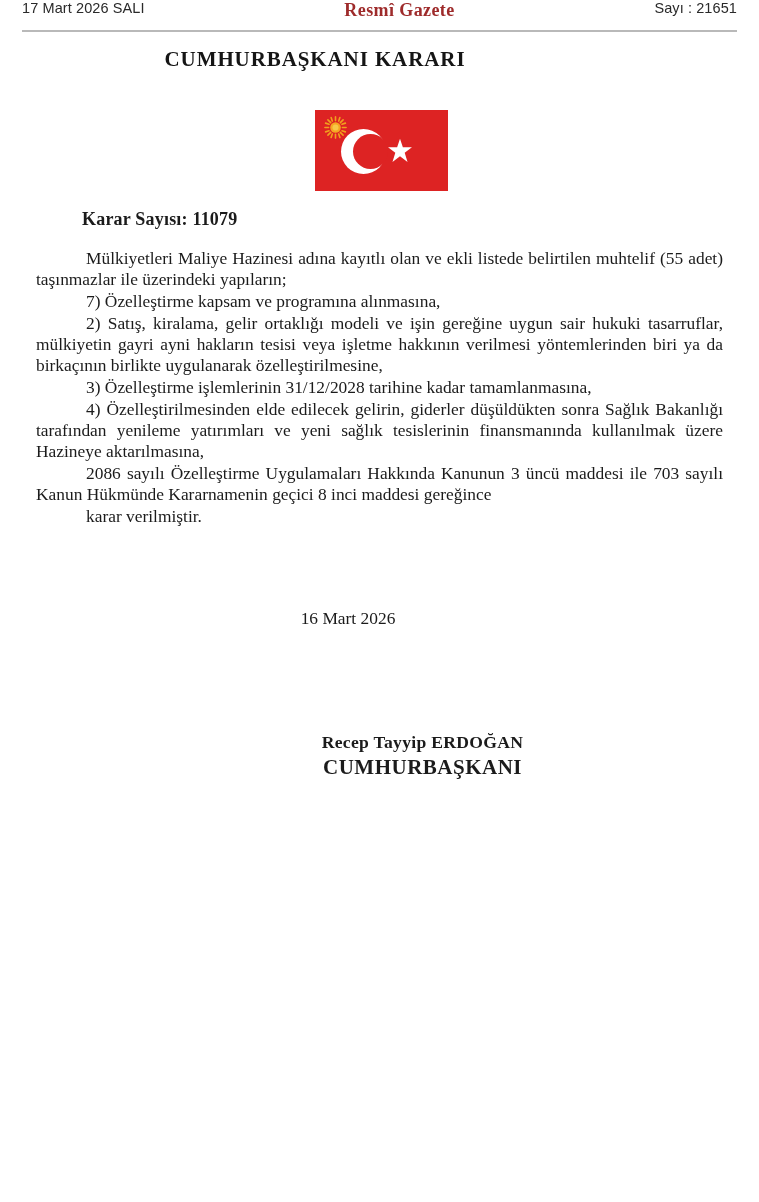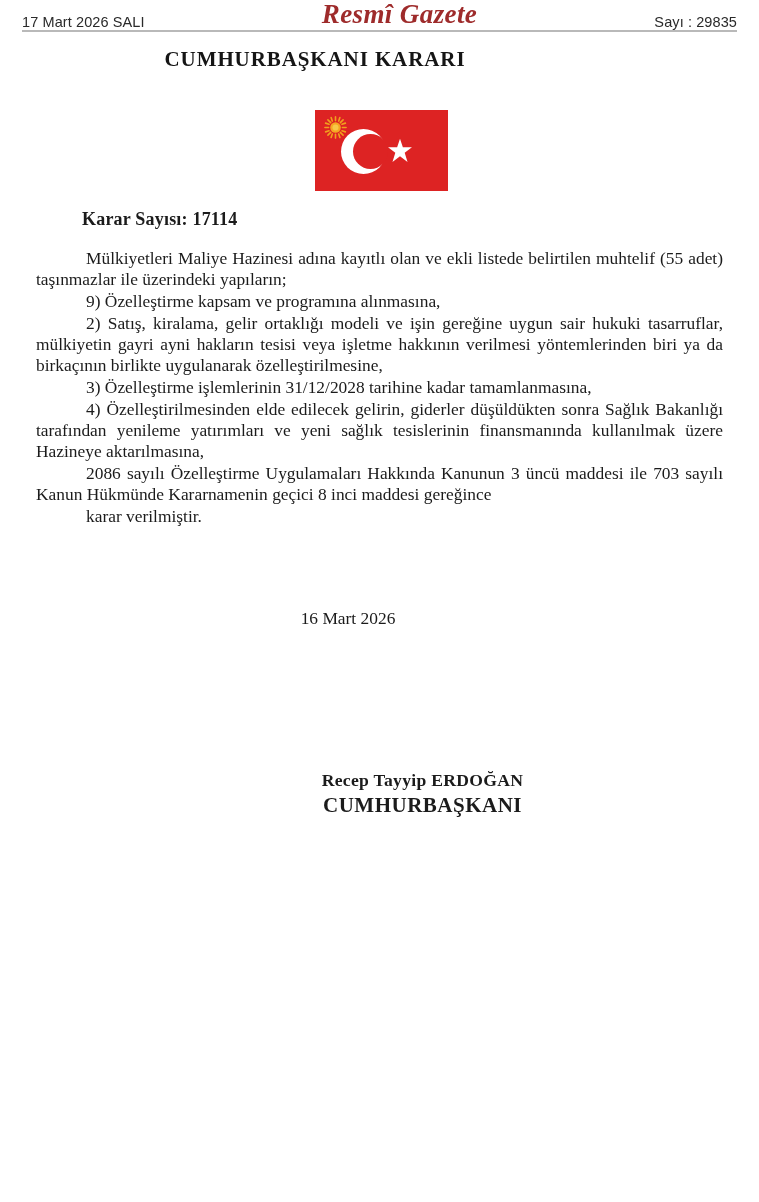--- a/index.html
+++ b/index.html
@@ -22,43 +22,42 @@
   }
 
   
   .masthead {
     position: absolute;
     left: 0;
     top: 0;
     width: 759px;
     height: 30px;
     display: flex;
-    align-items: flex-end;
+    align-items: flex-start;
     justify-content: space-between;
     padding: 0 22px;
     box-sizing: border-box;
   }
 
   .masthead-date,
   .masthead-issue {
     font-family: "Liberation Sans", "DejaVu Sans", sans-serif;
     font-size: 14.5px;
     letter-spacing: 0.1px;
     color: #2a2a2a;
     white-space: nowrap;
   }
 
   .masthead-title {
     font-family: "Liberation Serif", "DejaVu Serif", serif;
     font-weight: bold;
-    font-size: 27px;
+    font-size: 18px;
     color: #9e2b2b;
     letter-spacing: 0.4px;
     white-space: nowrap;
-    font-style: italic;
   }
 
   .masthead-rule {
     position: absolute;
     left: 22px;
     top: 30px;
     width: 715px;
     height: 2px;
     background: #b9b9b9;
   }
@@ -164,21 +163,21 @@
     left: 0;
     top: 608px;
     width: 696px;
     text-align: center;
     font-size: 17.4px;
   }
 
   .signature {
     position: absolute;
     left: 0;
-    top: 768px;
+    top: 730px;
     width: 759px;
     text-align: center;
     padding-left: 86px;
     box-sizing: border-box;
   }
 
   .sig-name {
     font-weight: bold;
     font-size: 17.6px;
     letter-spacing: 0.3px;
@@ -193,21 +192,21 @@
   }
 </style>
 </head>
 <body>
 
 <div class="page">
 
   <div class="masthead">
     <div class="masthead-date">17 Mart 2026 SALI</div>
     <div class="masthead-title">Resmî Gazete</div>
-    <div class="masthead-issue">Sayı : 29835</div>
+    <div class="masthead-issue">Sayı : 21651</div>
   </div>
   <div class="masthead-rule"></div>
 
   <div class="doc-heading">CUMHURBAŞKANI KARARI</div>
 
   <div class="flag-wrap">
     <div class="flag">
       <div class="crescent-outer"></div>
       <div class="crescent-inner"></div>
 
@@ -233,25 +232,25 @@
           <line x1="78" y1="64" x2="93" y2="69"></line>
           <line x1="7" y1="69" x2="22" y2="64"></line>
           <line x1="78" y1="36" x2="93" y2="31"></line>
         </g>
         <circle cx="50" cy="50" r="23" fill="#f5a623"></circle>
         <circle cx="50" cy="50" r="13" fill="#f7c948"></circle>
       </svg>
     </div>
   </div>
 
-  <div class="karar-sayisi">Karar Sayısı: 17114</div>
+  <div class="karar-sayisi">Karar Sayısı: 11079</div>
 
   <div class="body">
     <p>Mülkiyetleri Maliye Hazinesi adına kayıtlı olan ve ekli listede belirtilen muhtelif (55 adet) taşınmazlar ile üzerindeki yapıların;</p>
-    <p>9) Özelleştirme kapsam ve programına alınmasına,</p>
+    <p>7) Özelleştirme kapsam ve programına alınmasına,</p>
     <p>2) Satış, kiralama, gelir ortaklığı modeli ve işin gereğine uygun sair hukuki tasarruflar, mülkiyetin gayri ayni hakların tesisi veya işletme hakkının verilmesi yöntemlerinden biri ya da birkaçının birlikte uygulanarak özelleştirilmesine,</p>
     <p>3) Özelleştirme işlemlerinin 31/12/2028 tarihine kadar tamamlanmasına,</p>
     <p>4) Özelleştirilmesinden elde edilecek gelirin, giderler düşüldükten sonra Sağlık Bakanlığı tarafından yenileme yatırımları ve yeni sağlık tesislerinin finansmanında kullanılmak üzere Hazineye aktarılmasına,</p>
     <p>2086 sayılı Özelleştirme Uygulamaları Hakkında Kanunun 3 üncü maddesi ile 703 sayılı Kanun Hükmünde Kararnamenin geçici 8 inci maddesi gereğince</p>
     <p>karar verilmiştir.</p>
   </div>
 
   <div class="date-line">16 Mart 2026</div>
 
   <div class="signature">

